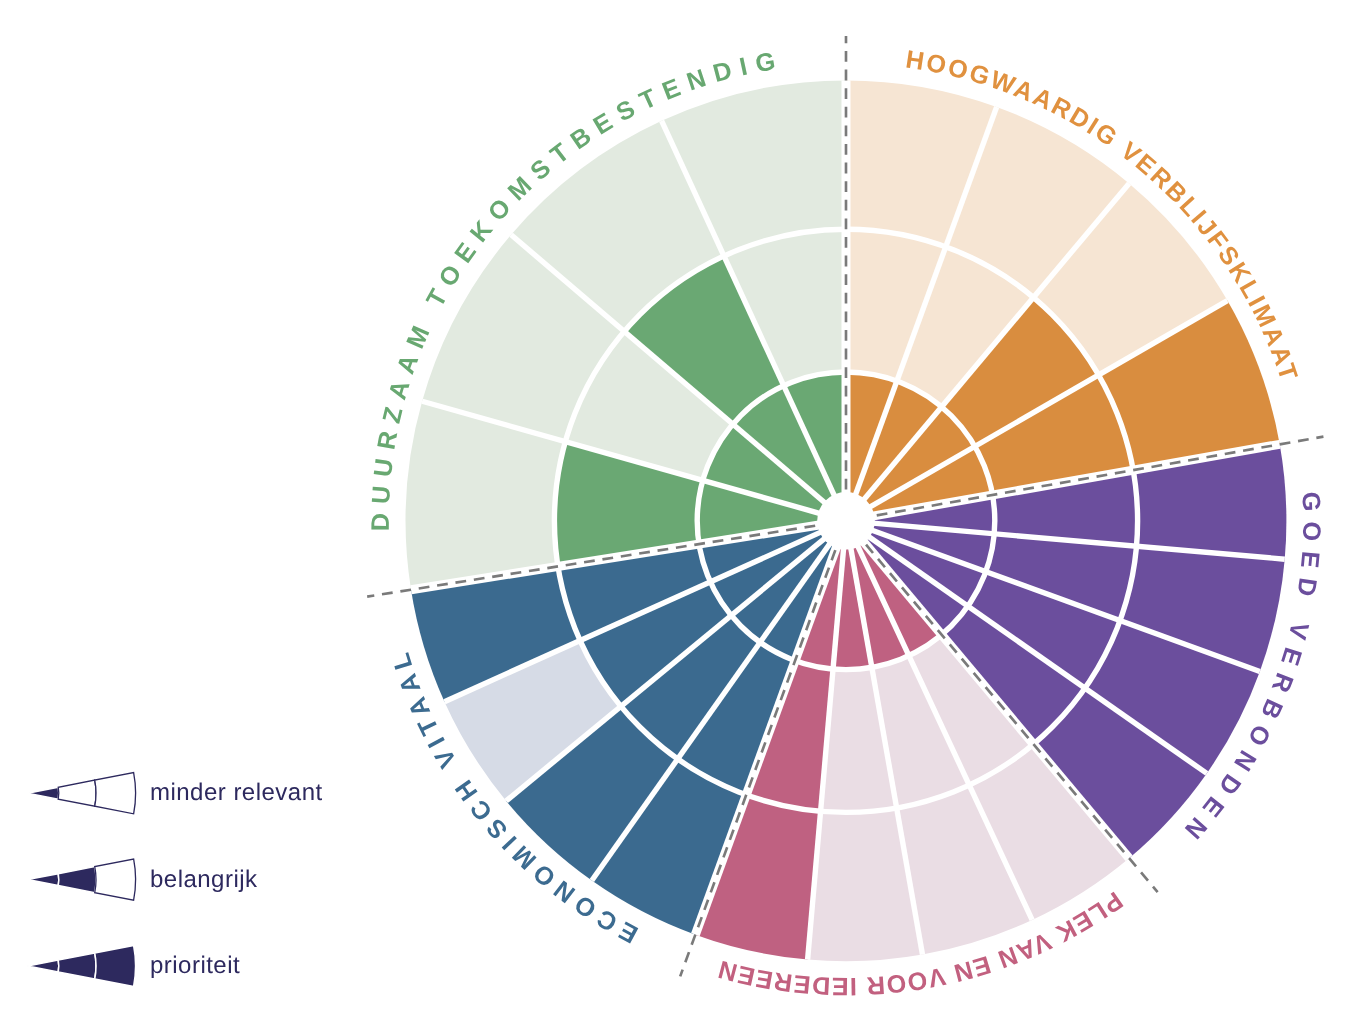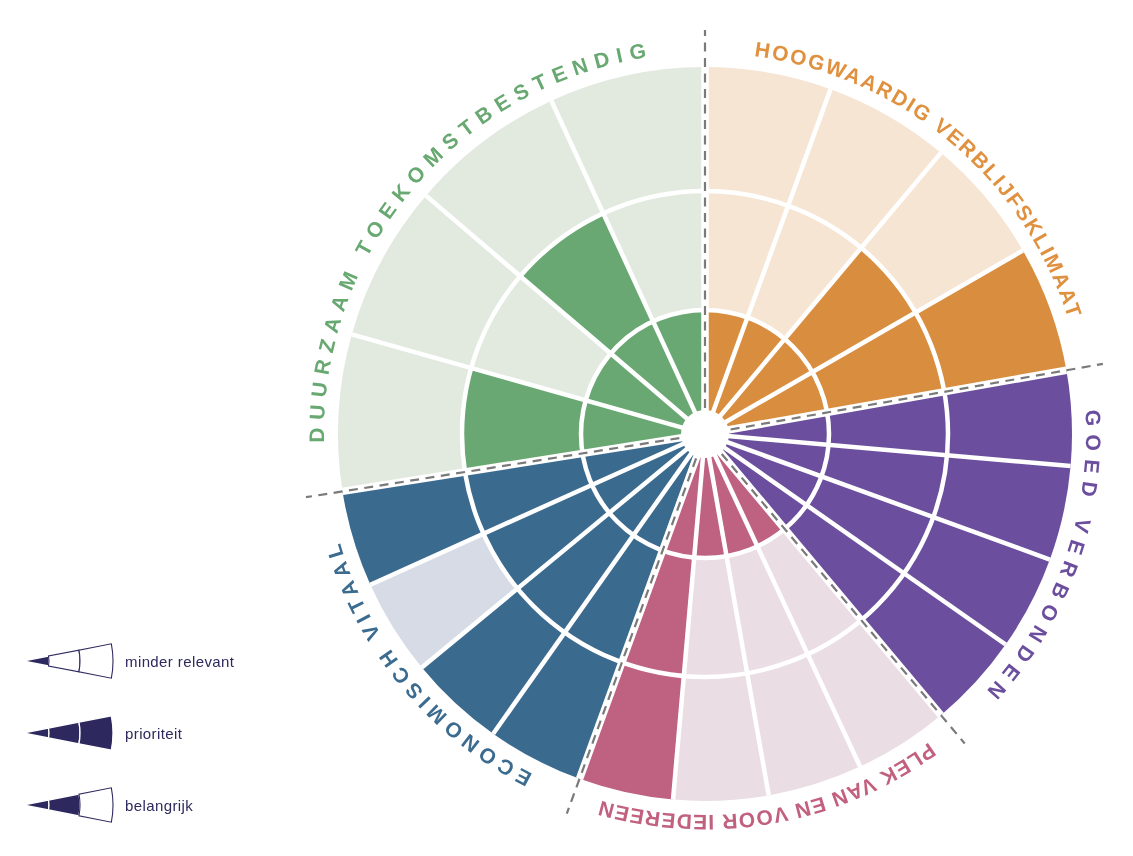--- a/index.html
+++ b/index.html
@@ -2,21 +2,21 @@
 <html><head>
 <meta charset="utf-8">
 <style>
   html,body{margin:0;padding:0;background:#ffffff;}
   body{width:1133px;height:856px;position:relative;overflow:hidden;
        font-family:"Liberation Sans",sans-serif;}
   .stage{position:absolute;inset:0;}
   svg text{font-family:"Liberation Sans",sans-serif;}
   .legend{position:absolute;left:21px;top:641px;}
   .legend-item{display:flex;align-items:center;height:40px;margin-bottom:32px;}
-  .legend-item .lbl{margin-left:8px;font-size:15px;letter-spacing:.4px;}
+  .legend-item .lbl{margin-left:8px;font-size:20px;letter-spacing:.4px;}
 </style>
 </head>
 <body>
 
 <div class="stage">
   <svg id="wheel" width="1133" height="856" viewBox="0 0 1133 856">
       <g>
         <path d="M705,434 L705.00,310.00 A124,124 0 0 1 747.41,317.48 Z" fill="#d98d3f"></path>
         <path d="M705.00,67.00 A367,367 0 0 1 830.52,89.13 L747.41,317.48 A124,124 0 0 0 705.00,310.00 Z" fill="#f6e5d3"></path>
         <path d="M705,434 L747.41,317.48 A124,124 0 0 1 784.71,339.01 Z" fill="#d98d3f"></path>
@@ -105,26 +105,26 @@
           <path d="M2,20 L27.52,15.04 A26,26 0 0 1 27.52,24.96 Z" fill="#2d295e" stroke="#ffffff" stroke-width="1.3"></path>
           <path d="M57.95,9.12 A57,57 0 0 1 57.95,30.88 L27.52,24.96 A26,26 0 0 0 27.52,15.04 Z" fill="#ffffff" stroke="#2d295e" stroke-width="1.1"></path>
           <path d="M90.35,2.83 A90,90 0 0 1 90.35,37.17 L57.95,30.88 A57,57 0 0 0 57.95,9.12 Z" fill="#ffffff" stroke="#2d295e" stroke-width="1.1"></path>
         </svg>
       <span class="lbl" style="color: rgb(45, 41, 94);">minder relevant</span>
     </div>
     <div class="legend-item">
       <svg class="legend-icon" width="96" height="40" viewBox="0 0 96 40">
           <path d="M2,20 L27.52,15.04 A26,26 0 0 1 27.52,24.96 Z" fill="#2d295e" stroke="#ffffff" stroke-width="1.3"></path>
           <path d="M57.95,9.12 A57,57 0 0 1 57.95,30.88 L27.52,24.96 A26,26 0 0 0 27.52,15.04 Z" fill="#2d295e" stroke="#ffffff" stroke-width="1.3"></path>
-          <path d="M90.35,2.83 A90,90 0 0 1 90.35,37.17 L57.95,30.88 A57,57 0 0 0 57.95,9.12 Z" fill="#2d295e" stroke="#ffffff" stroke-width="1.3"></path>
+          <path d="M90.35,2.83 A90,90 0 0 1 90.35,37.17 L57.95,30.88 A57,57 0 0 0 57.95,9.12 Z" fill="#ffffff" stroke="#2d295e" stroke-width="1.1"></path>
         </svg>
-      <span class="lbl" style="color: rgb(45, 41, 94);">prioriteit</span>
+      <span class="lbl" style="color: rgb(45, 41, 94);">belangrijk</span>
     </div>
     <div class="legend-item">
       <svg class="legend-icon" width="96" height="40" viewBox="0 0 96 40">
           <path d="M2,20 L27.52,15.04 A26,26 0 0 1 27.52,24.96 Z" fill="#2d295e" stroke="#ffffff" stroke-width="1.3"></path>
           <path d="M57.95,9.12 A57,57 0 0 1 57.95,30.88 L27.52,24.96 A26,26 0 0 0 27.52,15.04 Z" fill="#2d295e" stroke="#ffffff" stroke-width="1.3"></path>
-          <path d="M90.35,2.83 A90,90 0 0 1 90.35,37.17 L57.95,30.88 A57,57 0 0 0 57.95,9.12 Z" fill="#ffffff" stroke="#2d295e" stroke-width="1.1"></path>
+          <path d="M90.35,2.83 A90,90 0 0 1 90.35,37.17 L57.95,30.88 A57,57 0 0 0 57.95,9.12 Z" fill="#2d295e" stroke="#ffffff" stroke-width="1.3"></path>
         </svg>
-      <span class="lbl" style="color: rgb(45, 41, 94);">belangrijk</span>
+      <span class="lbl" style="color: rgb(45, 41, 94);">prioriteit</span>
     </div>
   </div>
 </div>
 
 </body></html>

